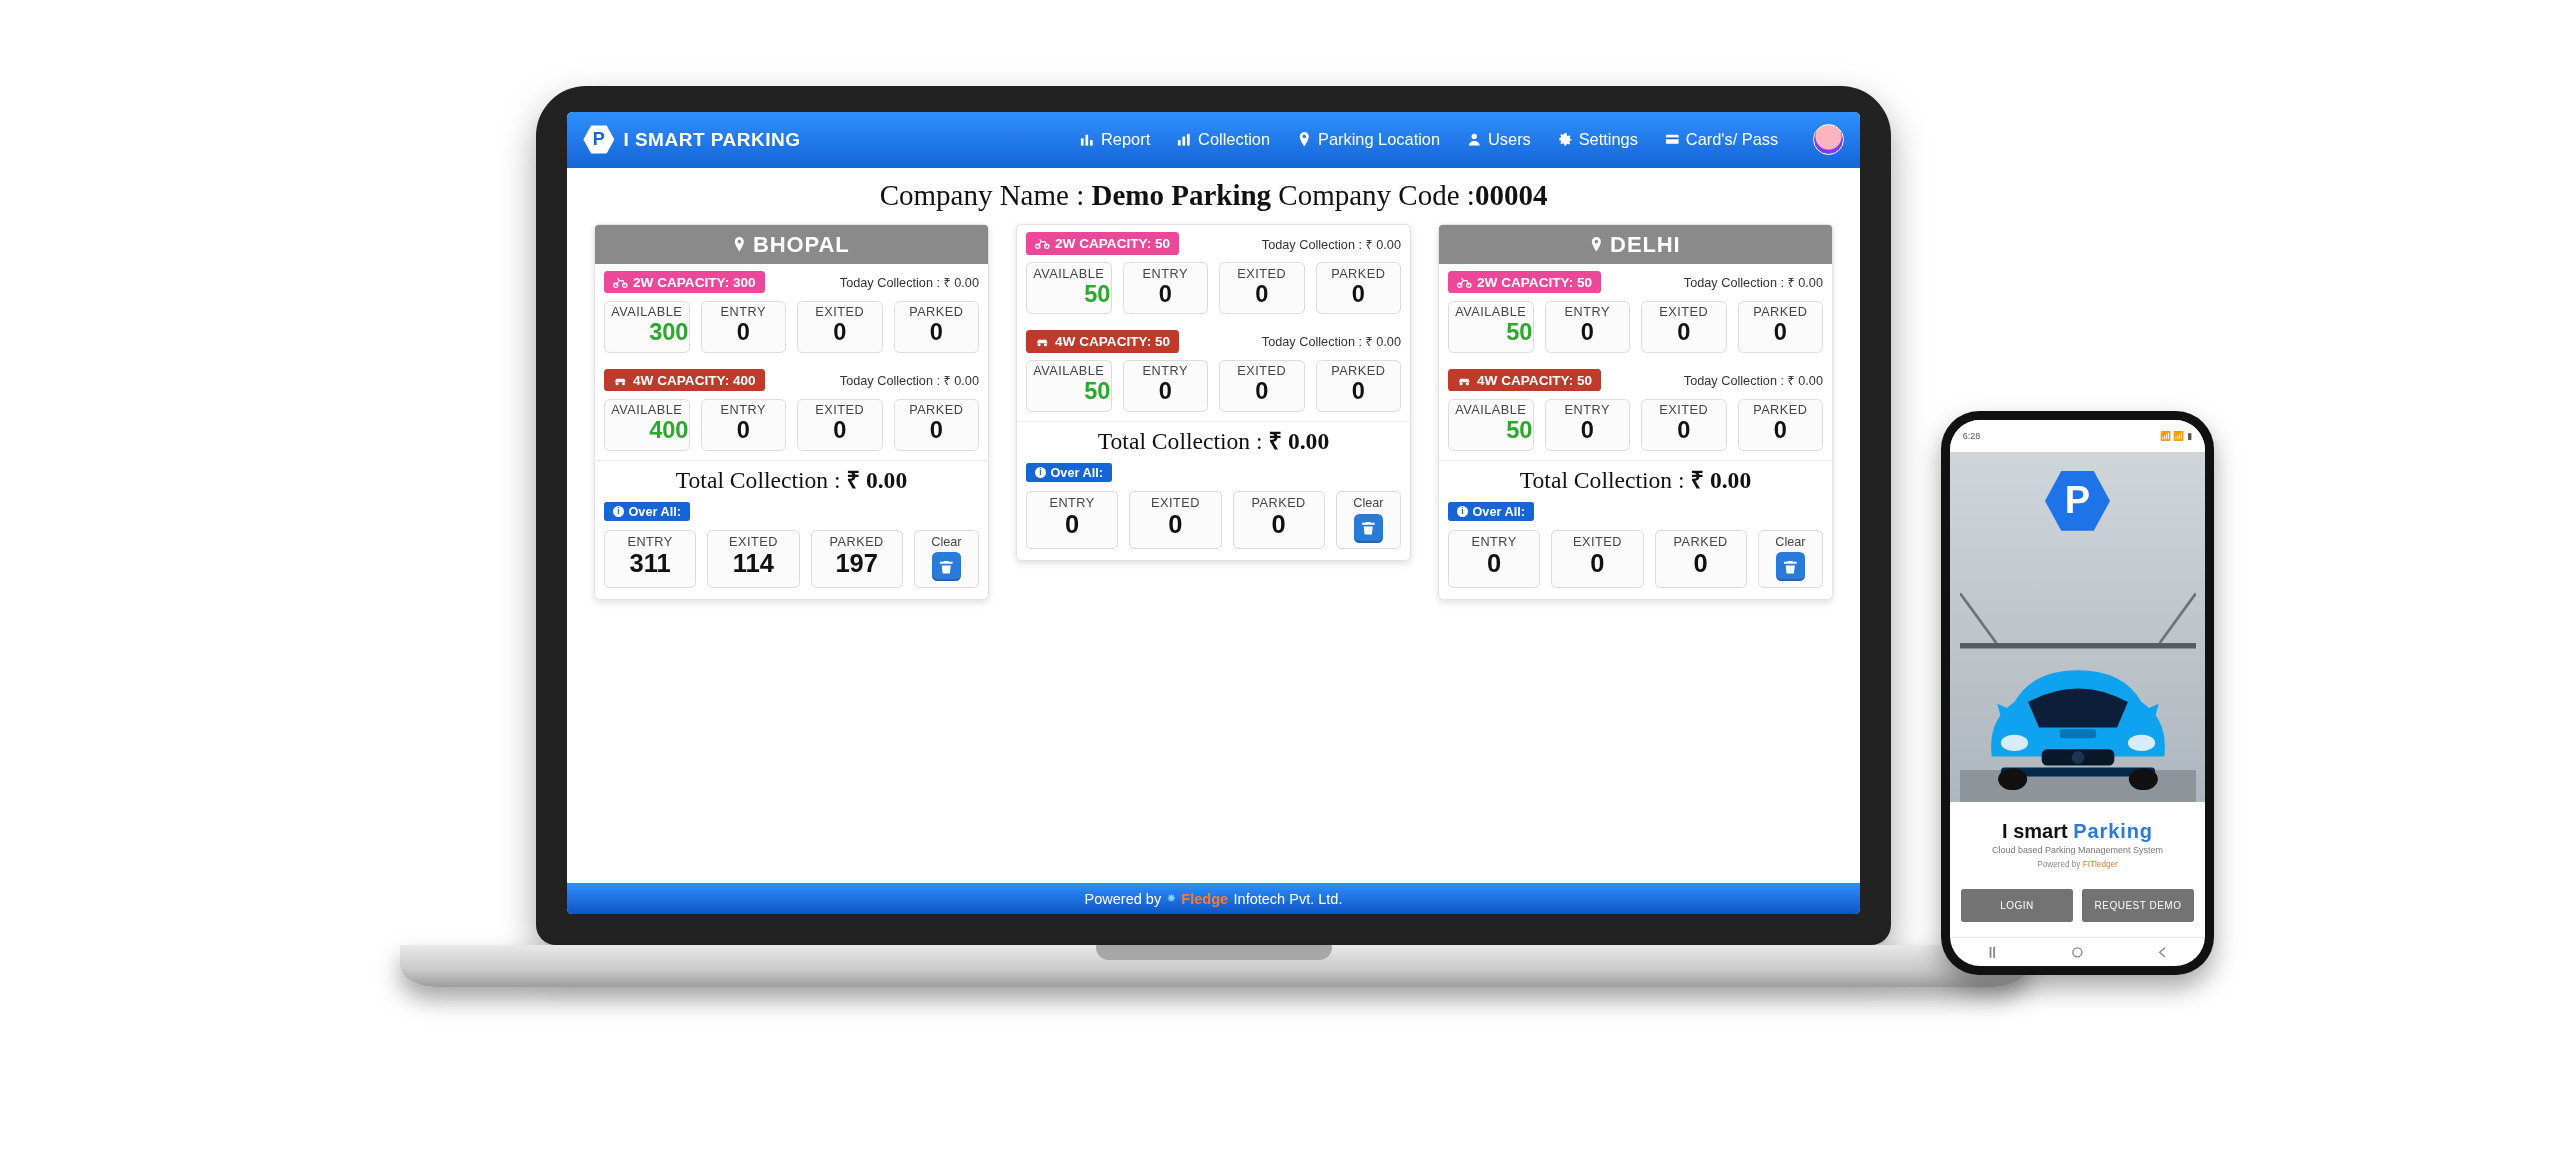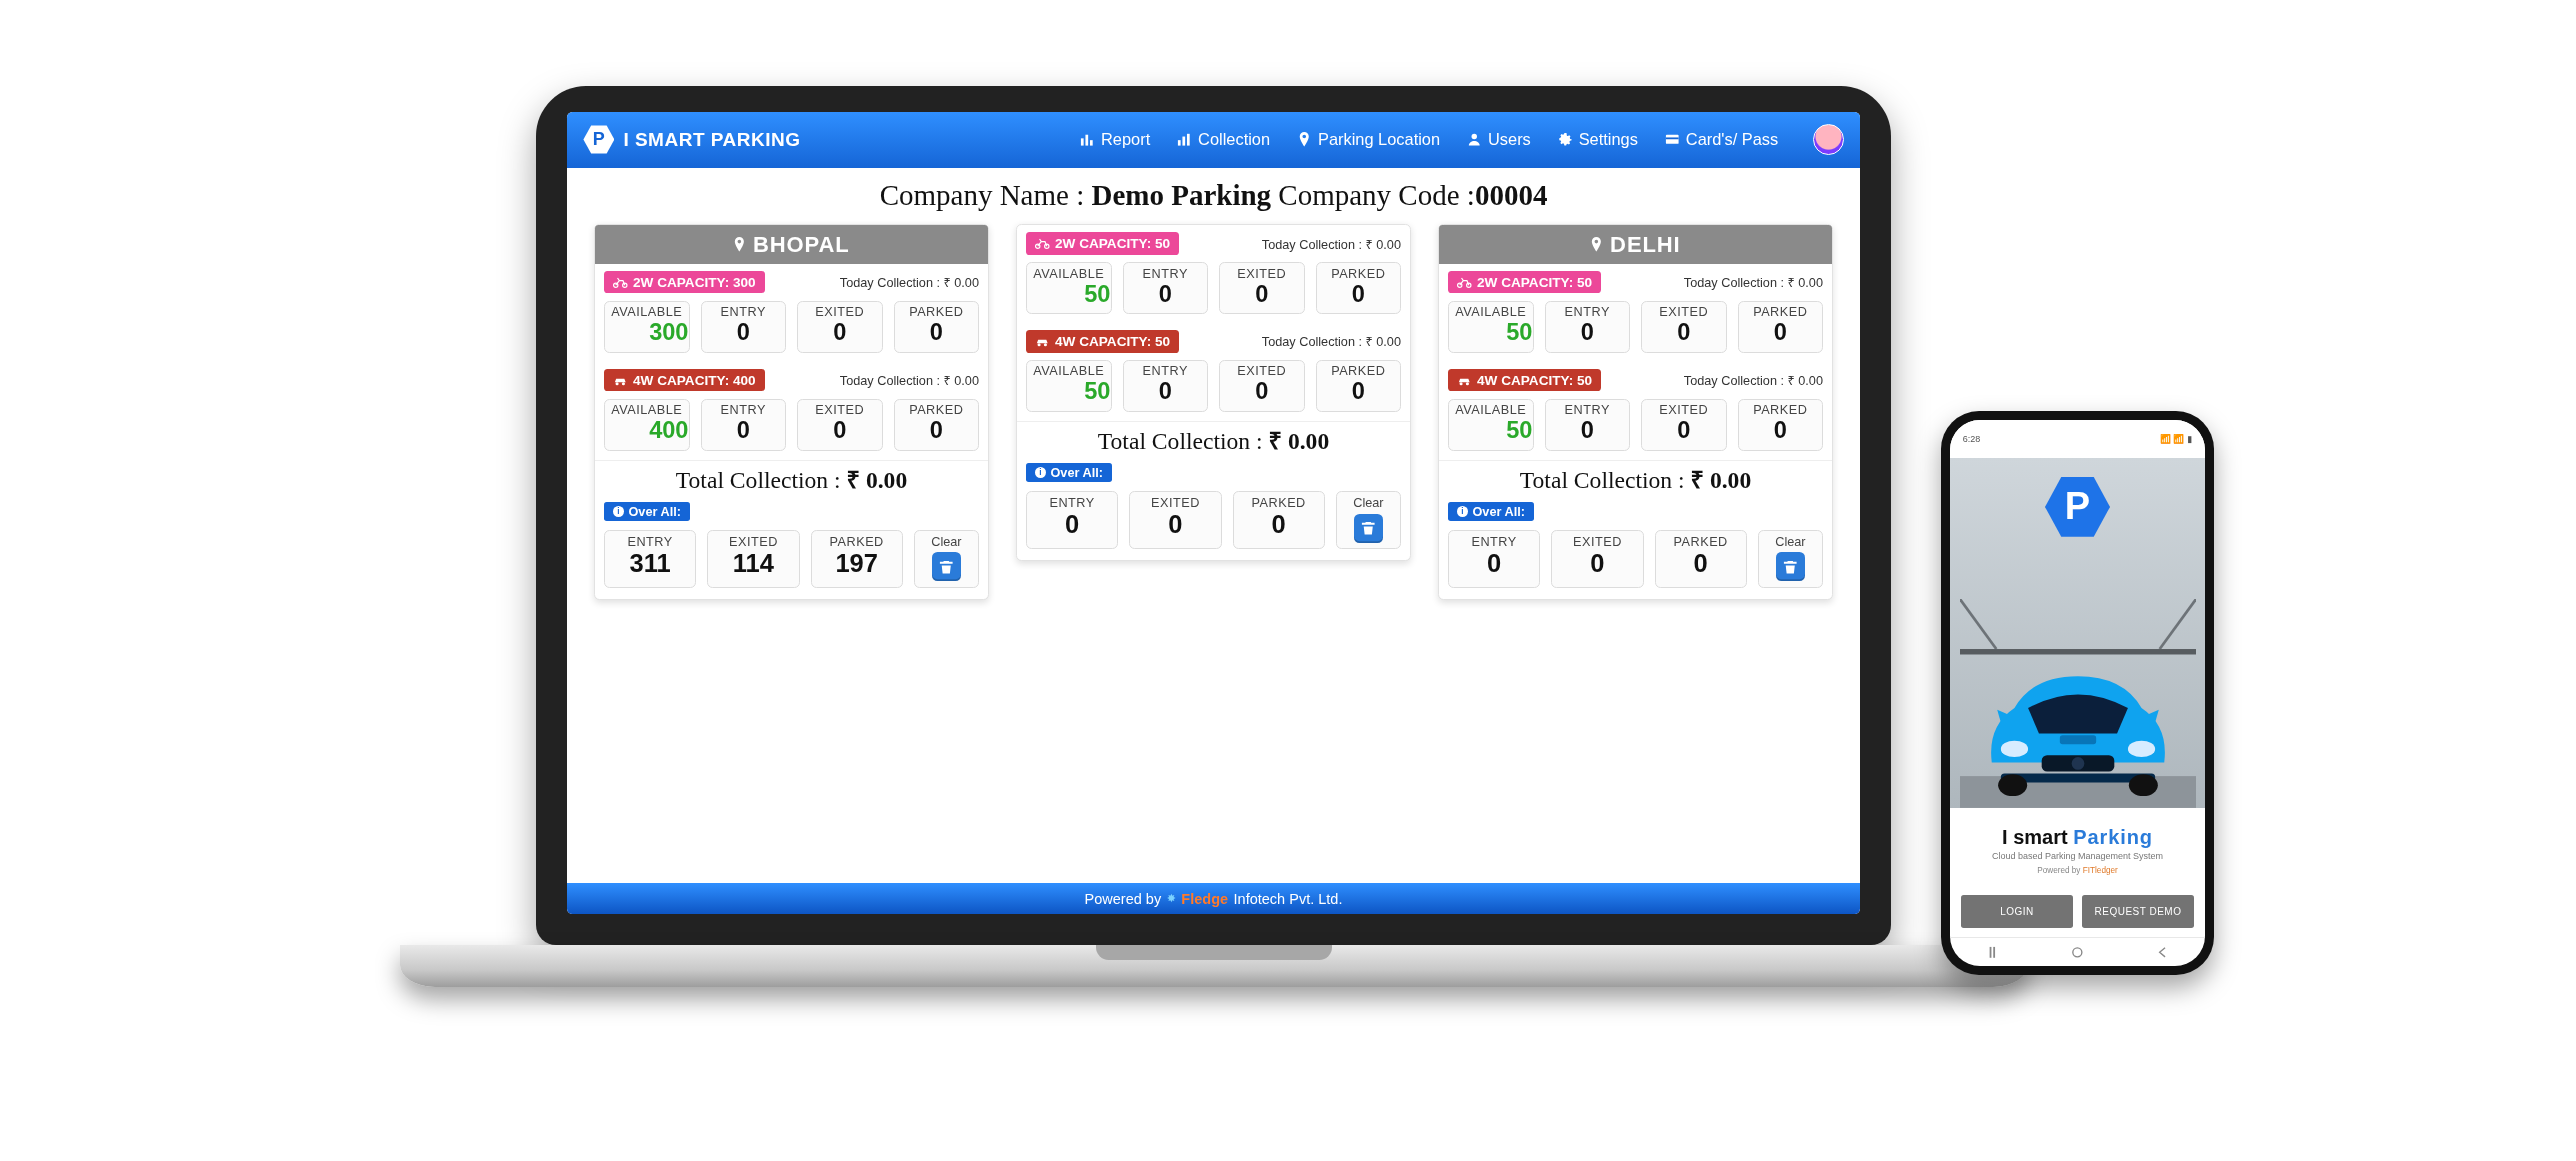--- a/index.html
+++ b/index.html
@@ -246,21 +246,21 @@
   }
   .phone-screen {
     width:100%;height:100%;
     background:#fff;
     border-radius:30px;
     overflow:hidden;
     display:flex;flex-direction:column;
     position:relative;
   }
   .ph-status {
-    height:38px;
+    height:32px;
     font-size:9px;
     color:#555;
     display:flex;align-items:center;justify-content:space-between;
     padding:0 12.7px;
     background:#fff;
   }
   .ph-hero {
     position:relative;
     height:350px;
     background: linear-gradient(180deg,#cfd6db 0%, #aeb7bd 100%);

